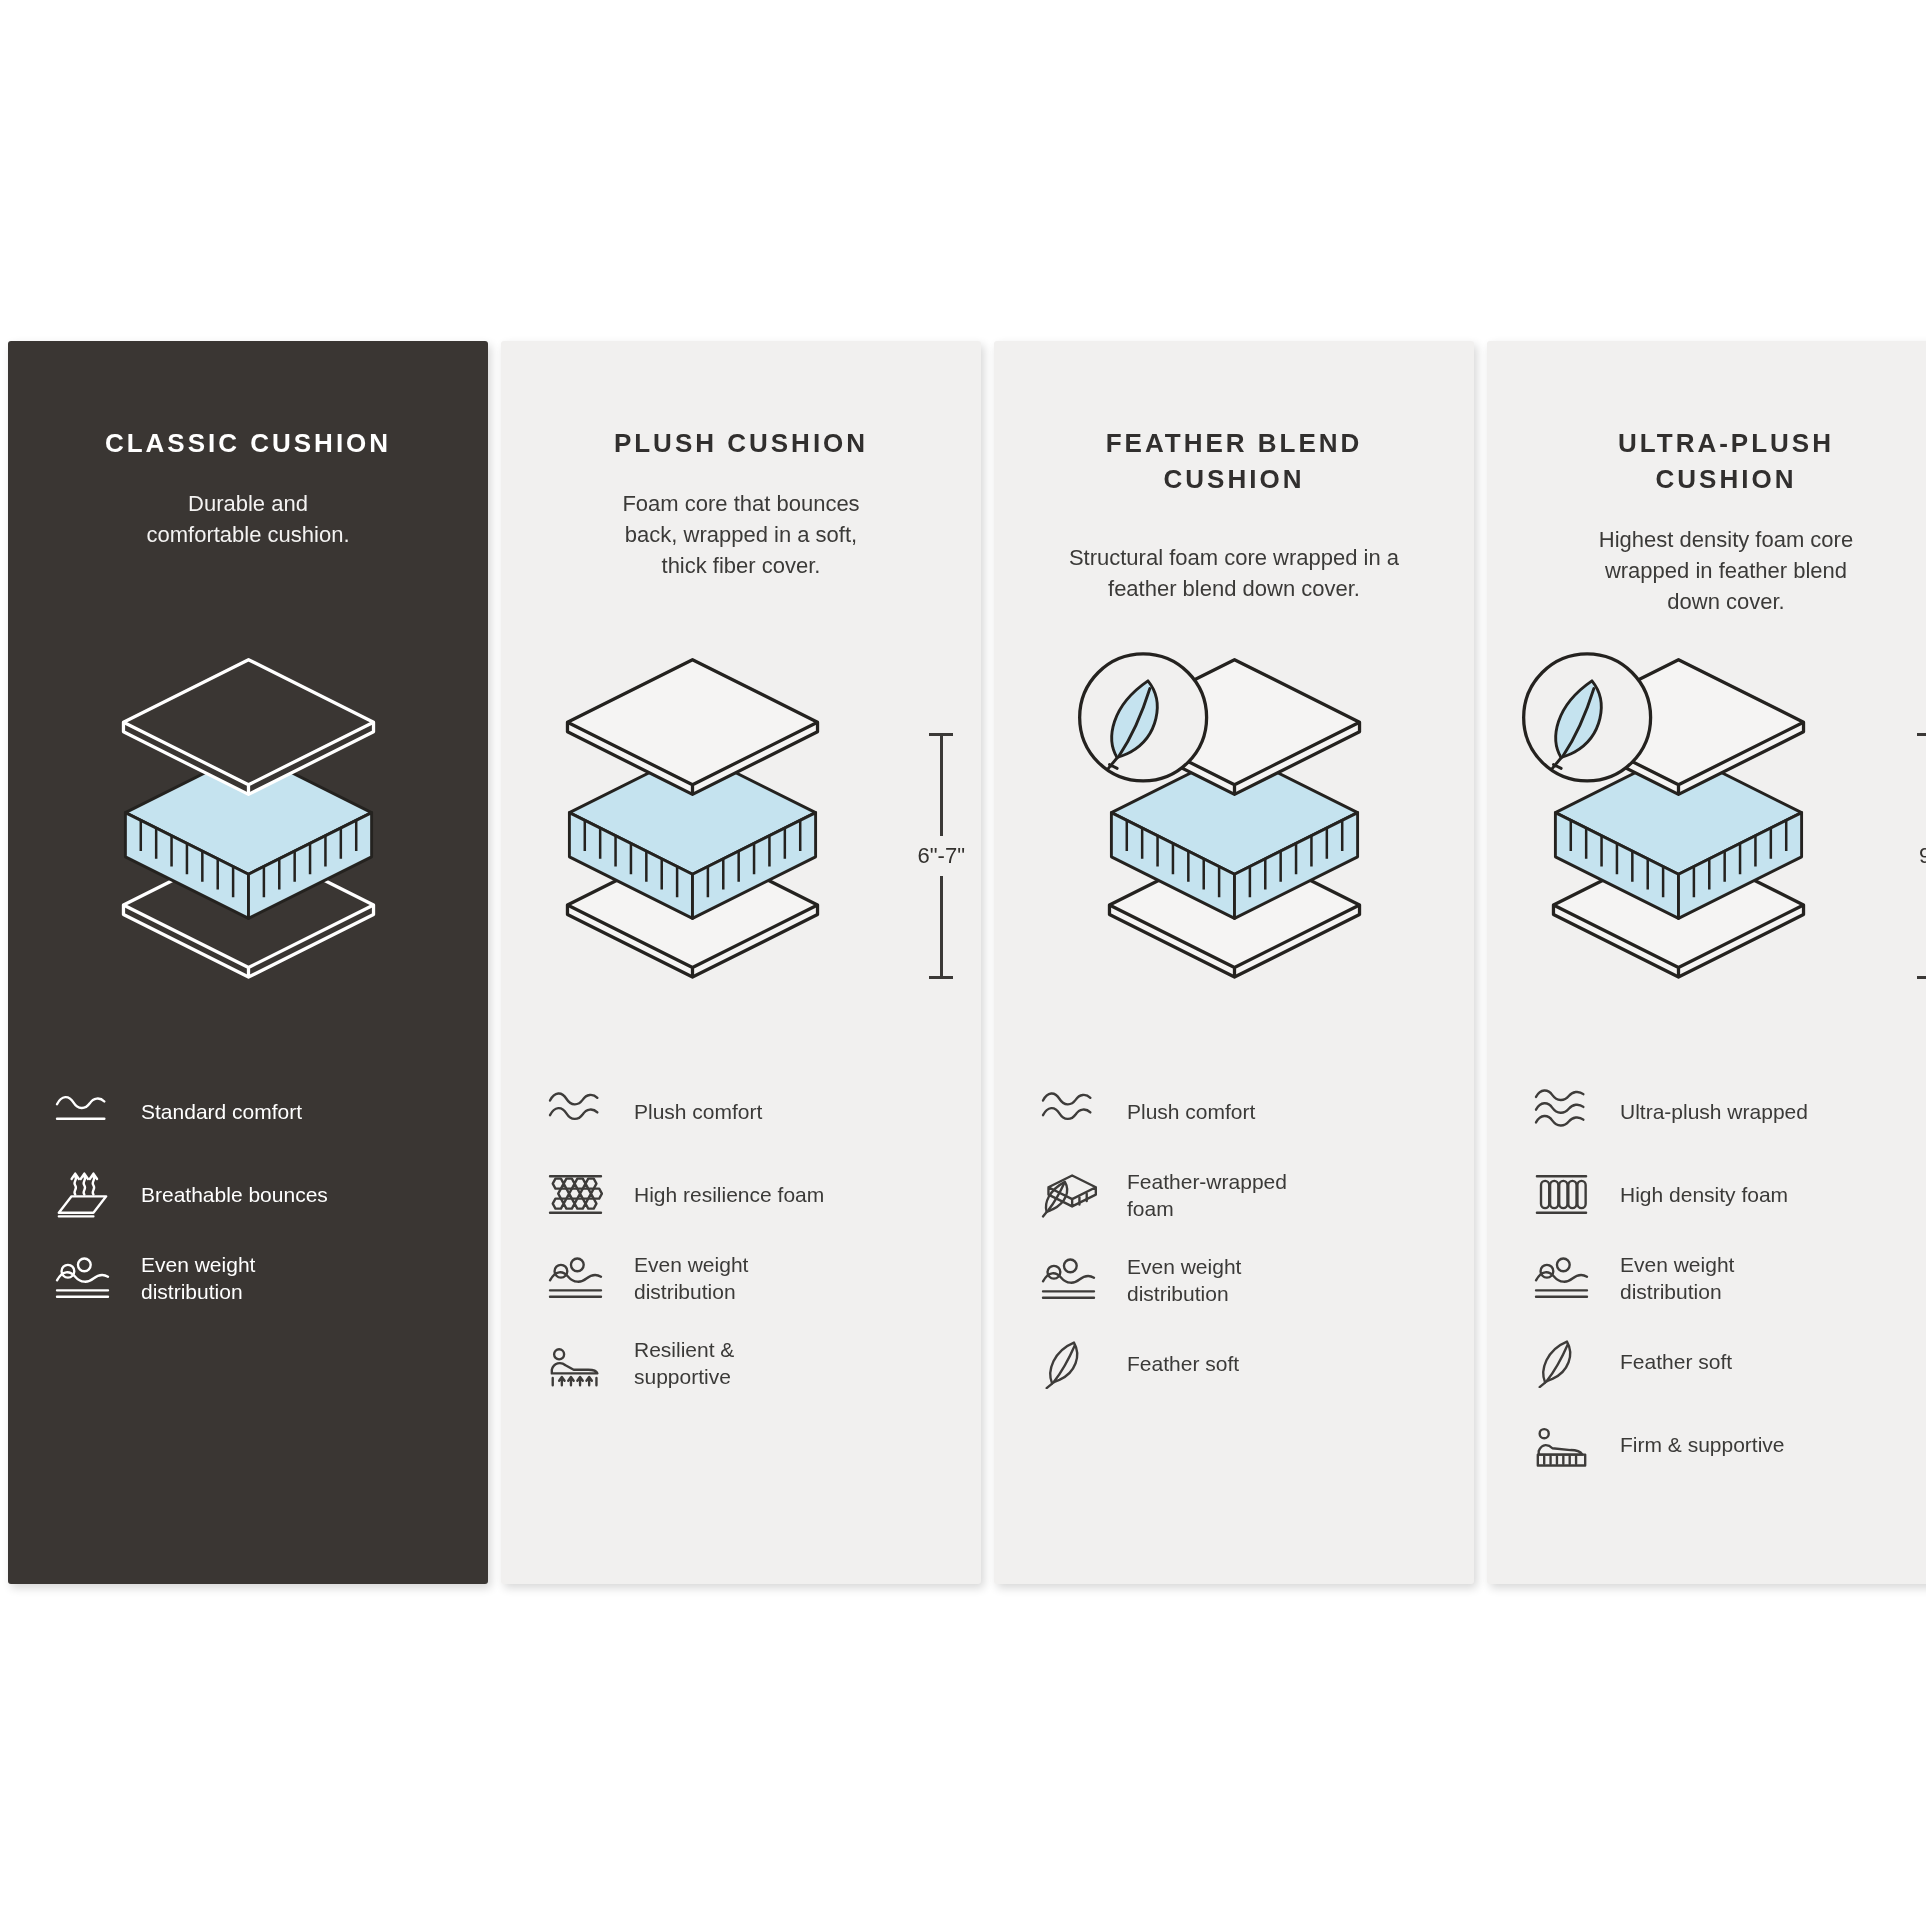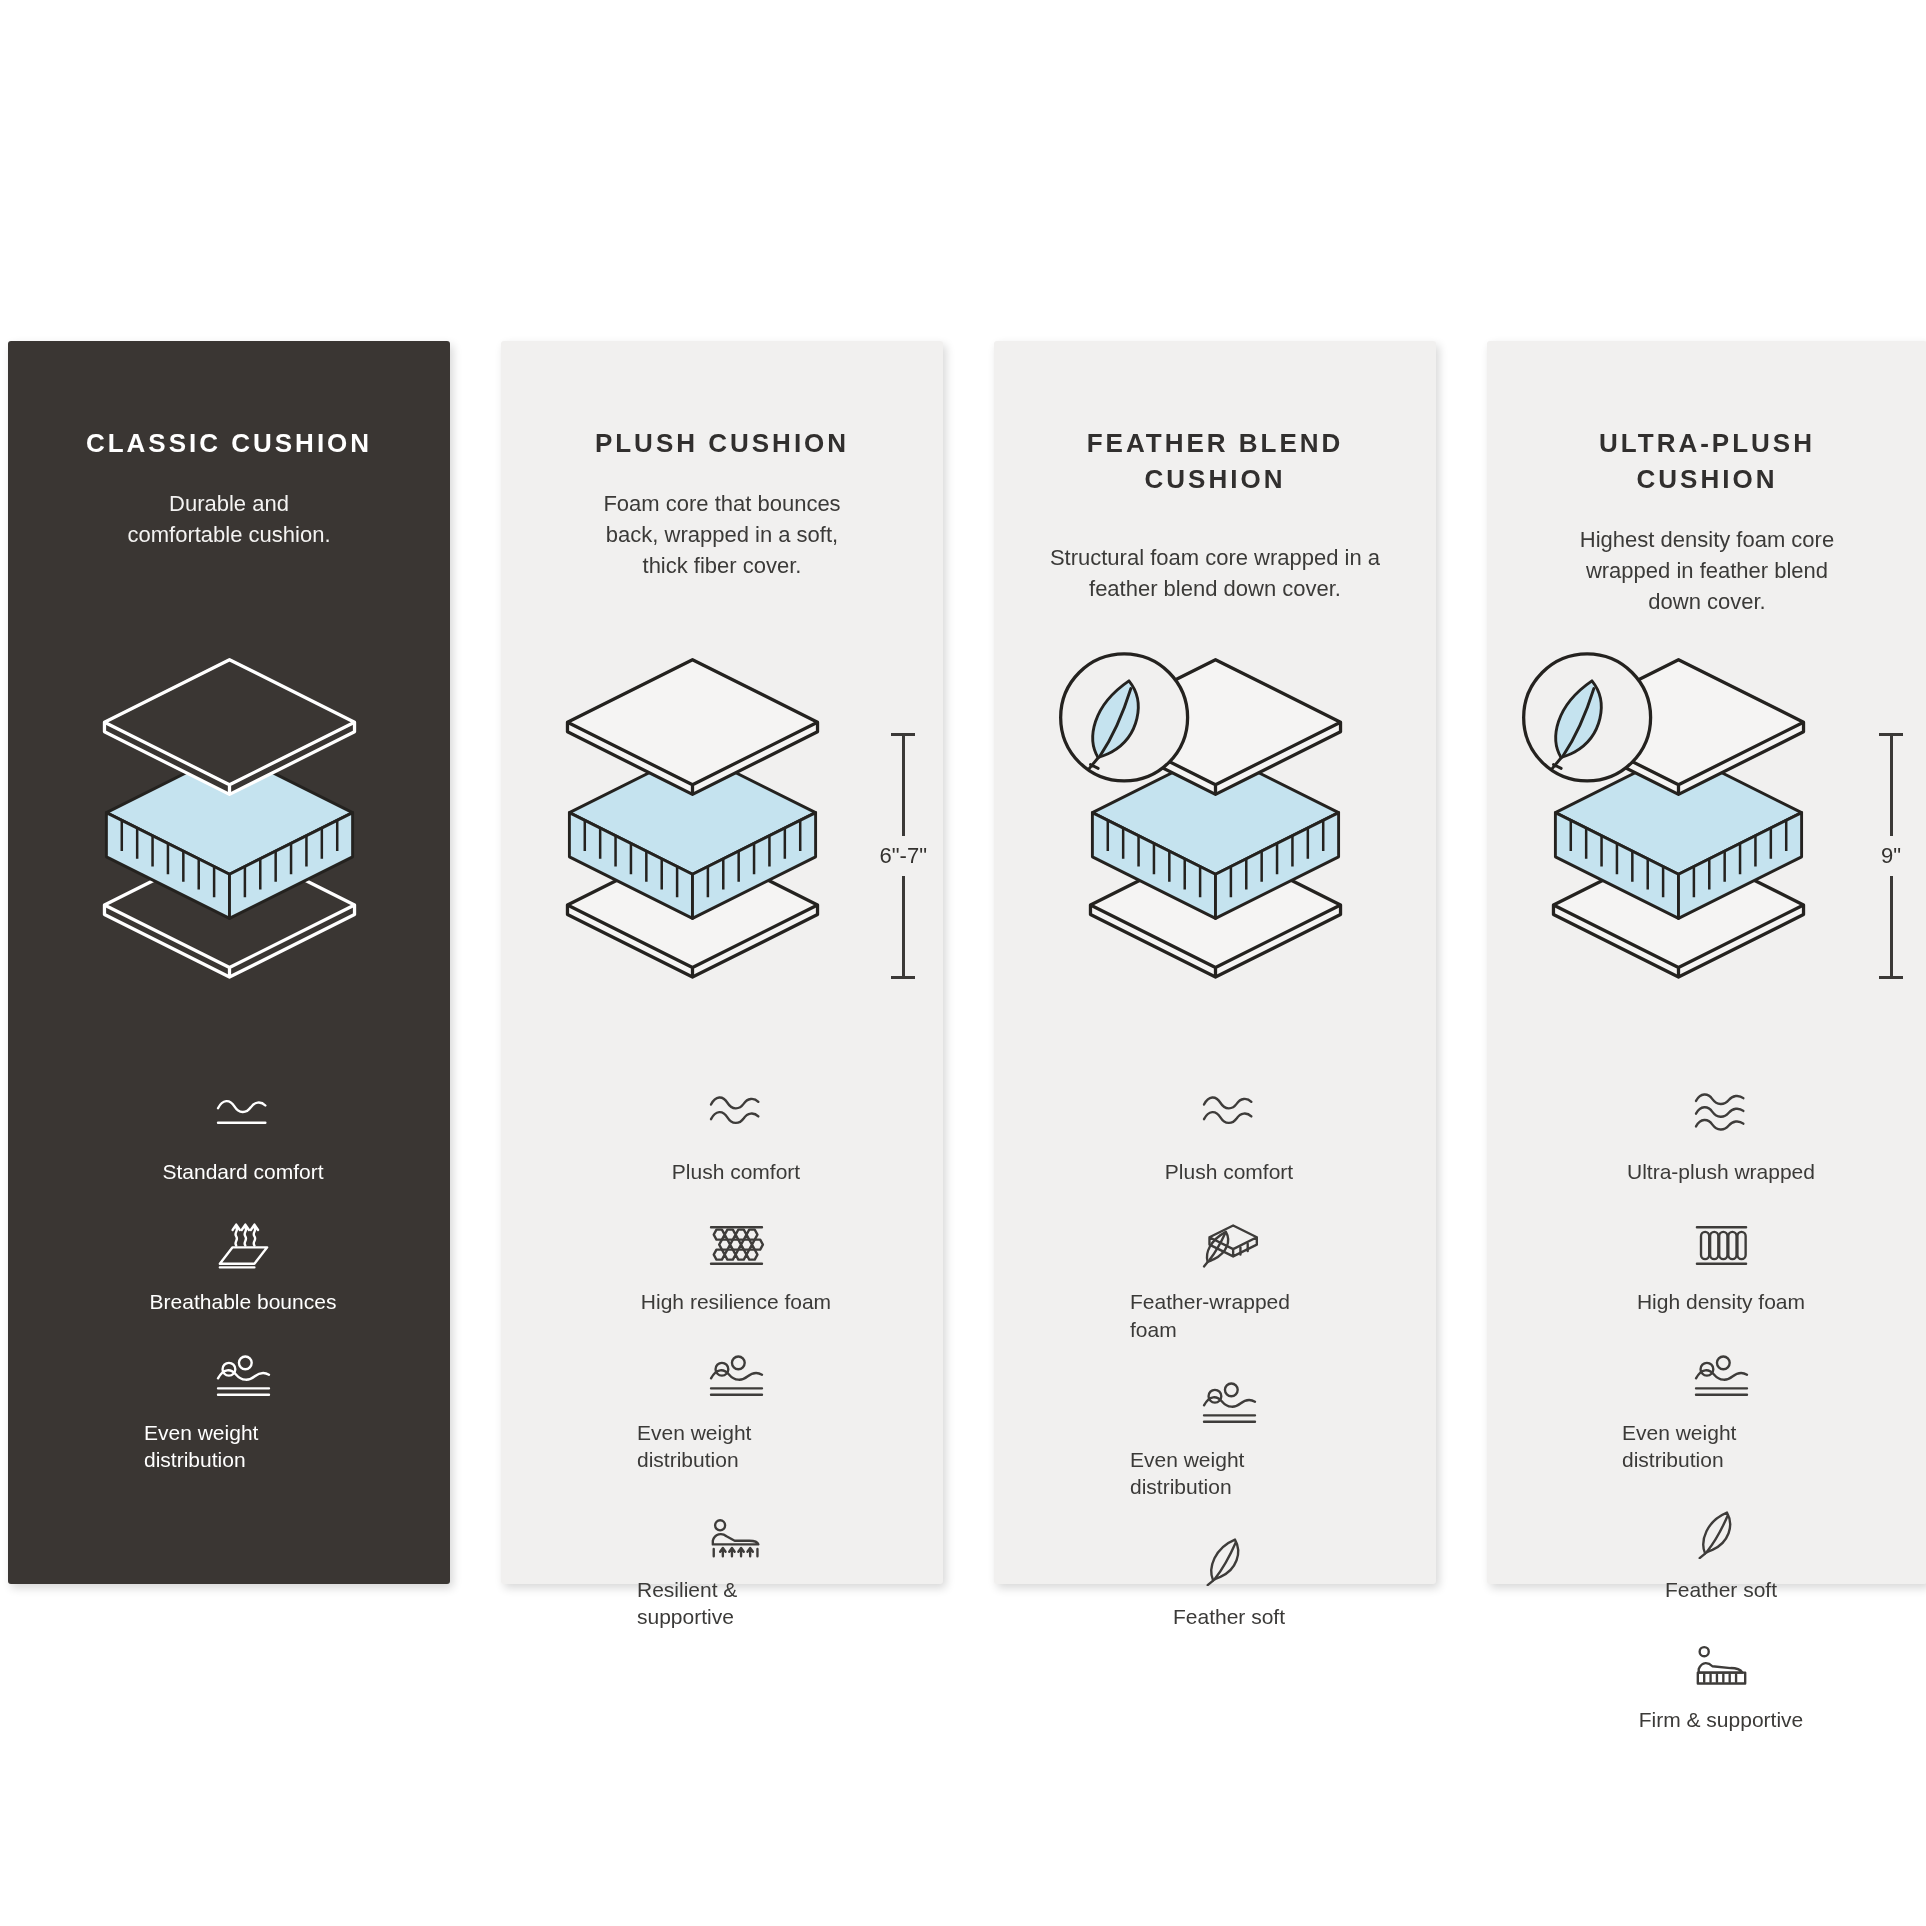--- a/index.html
+++ b/index.html
@@ -1,35 +1,35 @@
 <!DOCTYPE html>
 <html><head>
 <meta charset="utf-8">
 <style>
   html,body{margin:0;padding:0;background:#FFFFFF;}
   body{width:1927px;height:1927px;position:relative;font-family:"Liberation Sans","DejaVu Sans",sans-serif;}
-  .panel{position:absolute;top:341px;height:1243px;border-radius:3px;box-shadow:3px 4px 10px rgba(0,0,0,0.16);}
+  .panel{position:absolute;top:341px;height:1243px;border-radius:3px;box-shadow:3px 4px 10px rgba(0,0,0,0.16);padding-left:38px;}
   .panel.dark{background:#3A3633;}
   .panel.light{background:#F1F0EF;}
   .head{position:absolute;top:85px;left:20px;right:20px;text-align:center;}
   .title{font-size:26px;font-weight:bold;letter-spacing:3px;line-height:1.38;margin:0 auto;max-width:337px;color:#312F2E;}
   .panel.dark .title{color:#FFFFFF;}
   .desc{font-size:22px;line-height:1.42;margin:26px auto 0;color:#3B3A38;}
   .panel.dark .desc{color:#F4F3F2;}
   .diagram{position:absolute;top:297px;left:0;right:0;height:396px;}
   .dgm{display:block;width:327px;height:331px;margin:12px auto 0;}
   .slab{stroke-width:3.4;stroke-linejoin:round;}
   .panel.dark .slab{fill:#3A3633;stroke:#FFFFFF;}
   .panel.light .slab{fill:#F5F4F3;stroke:#24221F;}
   .ruler{position:absolute;right:16px;top:95px;height:246px;display:flex;flex-direction:column;align-items:center;color:#3B3937;}
   .cap{width:24px;height:3px;background:currentColor;}
   .stem{width:3px;background:currentColor;flex:1;}
   .rlabel{font-size:22px;padding:7px 0;white-space:nowrap;color:#34322F;}
   .features{position:absolute;top:744px;left:44px;right:16px;list-style:none;margin:0;padding:0;display:flex;flex-direction:column;gap:30px;}
-  .feat{display:flex;align-items:center;gap:12px;min-height:53px;flex-direction:column;}
+  .feat{display:flex;align-items:center;gap:28px;min-height:53px;}
   .ficon{flex:0 0 61px;width:61px;display:flex;justify-content:center;align-items:center;}
   .ficon svg{width:59px;height:51px;}
   .icon{fill:none;stroke-width:2.6;stroke-linecap:round;stroke-linejoin:round;}
   .panel.dark .icon{stroke:#FFFFFF;}
   .panel.light .icon{stroke:#3E3C3A;}
   .flabel{font-size:21px;line-height:1.3;max-width:198px;color:#3B3A38;}
   .panel.dark .flabel{color:#FFFFFF;}
   .defs-store{position:absolute;width:0;height:0;overflow:hidden;}
 </style>
 </head>

